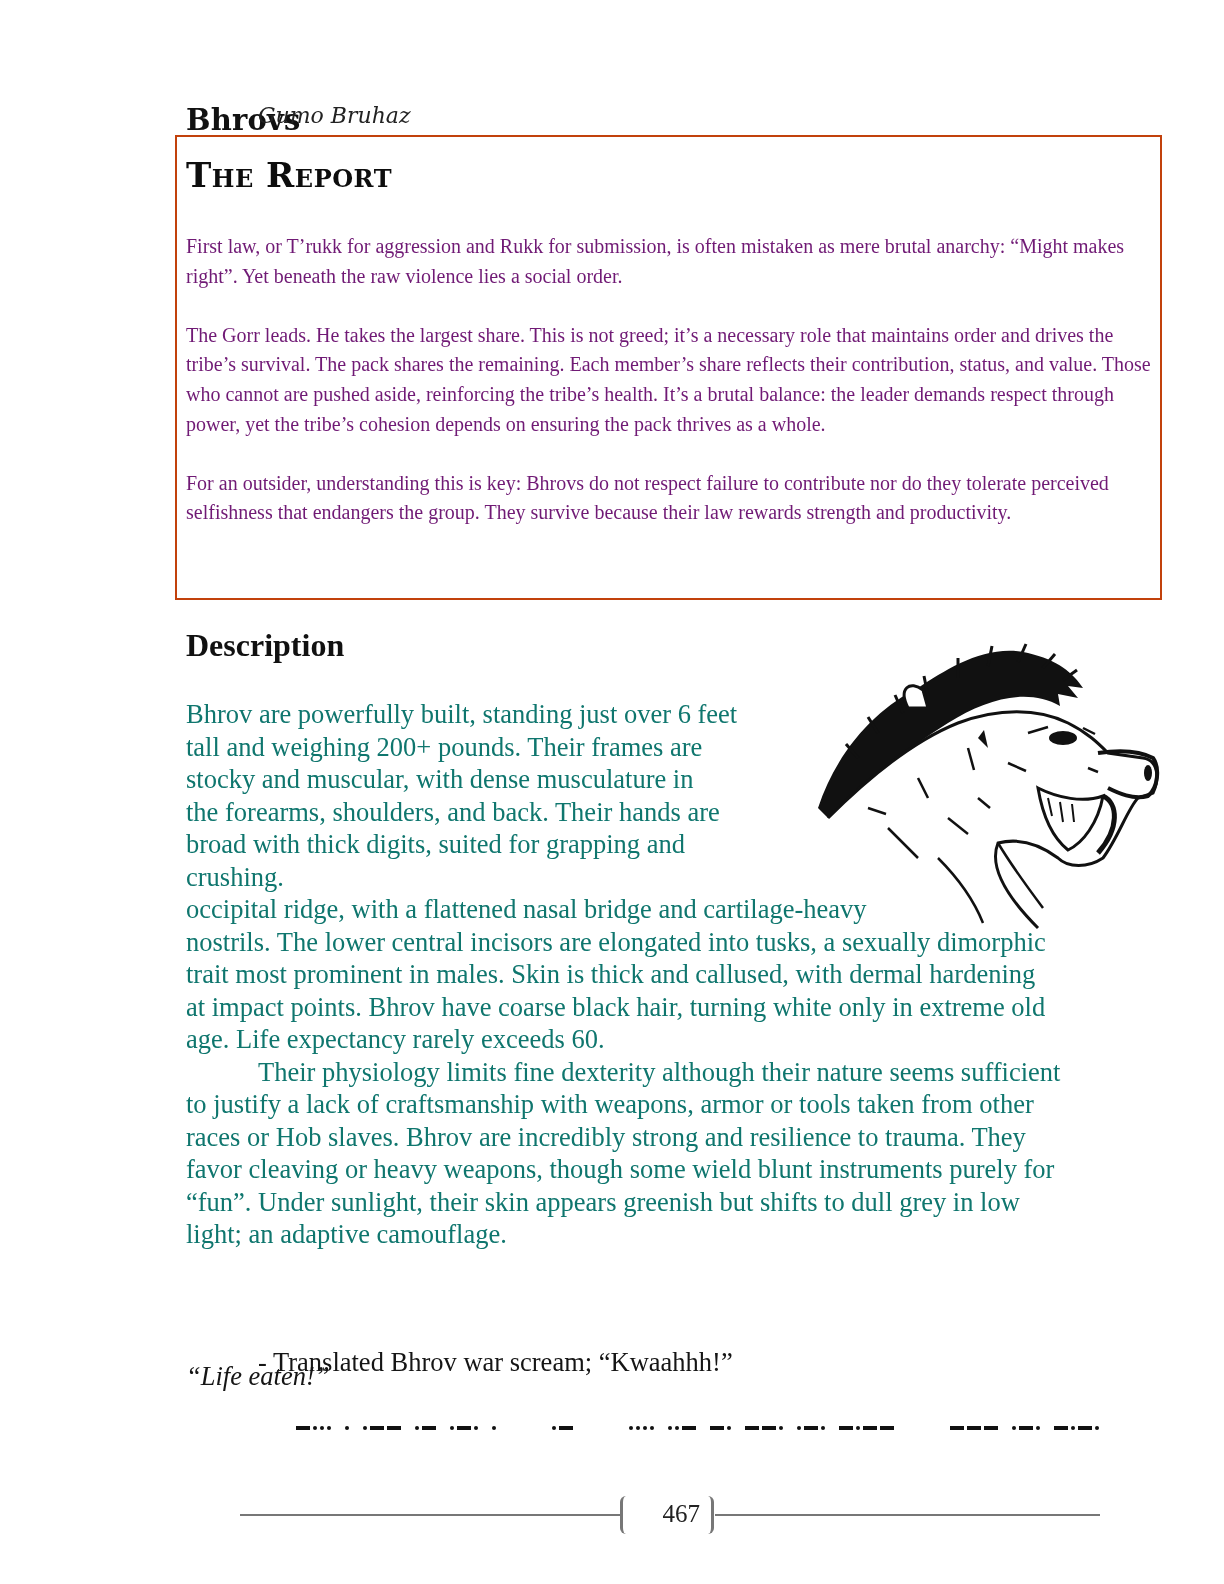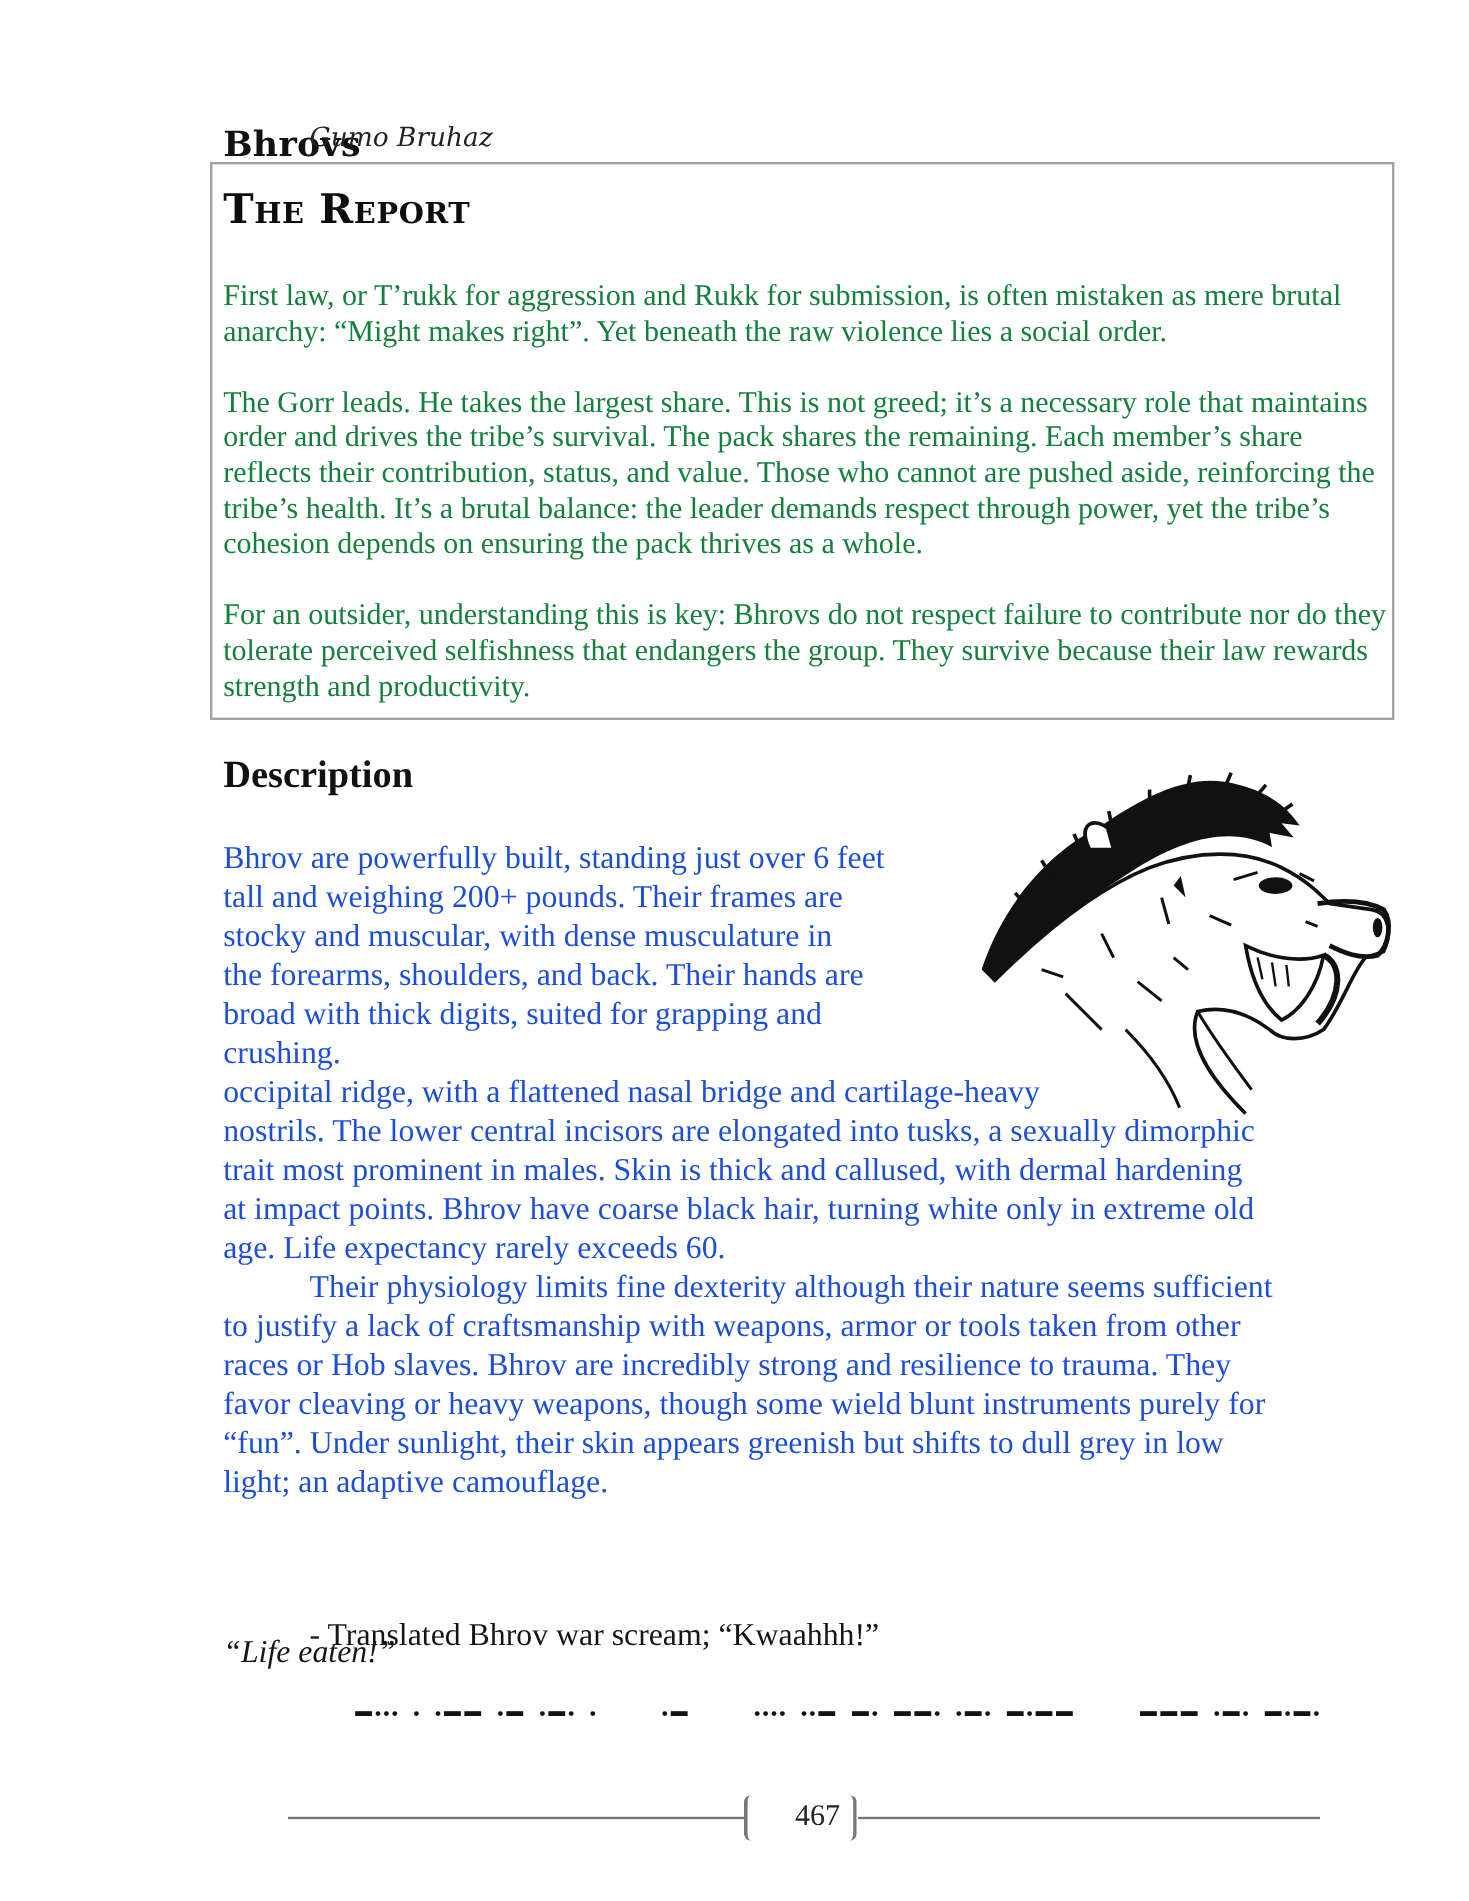--- a/index.html
+++ b/index.html
@@ -2,29 +2,29 @@
 <html><head>
 <meta charset="utf-8">
 <style>
   html, body { margin:0; padding:0; background:#ffffff; }
   body { width:1224px; height:1584px; position:relative; overflow:hidden; color:#111; }
   .page { position:absolute; left:0; top:0; width:1224px; height:1584px; }
 
   .title { position:absolute; left:186px; top:62px; font-family:"DejaVu Serif", serif; font-weight:bold; font-size:29px; letter-spacing:0.2px; color:#111;margin-top:41px; }
   .author { position:absolute; left:258px; top:103px; font-family:"DejaVu Serif", serif; font-style:italic; font-size:22px; color:#222; }
 
-  .report-box { position:absolute; left:175px; top:135px; width:987px; height:465px; border:2px solid #a3a3a3; box-sizing:border-box; }
+  .report-box { position:absolute; left:175px; top:135px; width:987px; height:465px; border:2px solid #c2410c; box-sizing:border-box; }
   .report-heading { position:absolute; left:9px; top:18px; font-family:"DejaVu Serif", serif; font-weight:bold; font-size:34px; color:#0d0d0d; letter-spacing:0.5px; font-variant:small-caps; }
-  .report-body { position:absolute; left:9px; top:95px; width:970px; font-family:"Liberation Serif", serif; font-size:25px; line-height:29.6px; color:#15803d; }
+  .report-body { position:absolute; left:9px; top:95px; width:970px; font-family:"Liberation Serif", serif; font-size:20px; line-height:29.6px; color:#701a75; }
   .report-body p { margin:0 0 29.6px 0; }
 
   .desc-heading { position:absolute; left:186px; top:627px; font-family:"Liberation Serif", serif; font-weight:bold; font-size:32px; color:#111; }
   .desc-sub { position:absolute; left:318px; top:665px; font-family:"Liberation Serif", serif; font-weight:bold; font-size:27px; color:#111; }
 
-  .desc-body { position:absolute; left:186px; top:698px; width:970px; font-family:"Liberation Serif", serif; font-size:26.5px; line-height:32.5px; color:#1d4ed8; }
+  .desc-body { position:absolute; left:186px; top:698px; width:970px; font-family:"Liberation Serif", serif; font-size:26.5px; line-height:32.5px; color:#0f766e; }
   .desc-body .line { white-space:nowrap; display:block; height:32.5px; }
   .indent { padding-left:72px; }
 
   .illustration { position:absolute; left:798px; top:628px; width:366px; height:305px; }
 
   .quote { position:absolute; left:186px; top:1314px; font-family:"Liberation Serif", serif; font-style:italic; font-size:26.5px; color:#151515;margin-top:47px; }
   .attribution { position:absolute; left:258px; top:1347px; font-family:"Liberation Serif", serif; font-size:26.5px; color:#151515; }
 
   .morse { position:absolute; left:296px; top:1421px; height:14px; display:flex; align-items:center; }
   .morse .word { display:flex; align-items:center; margin-right:42px; }

